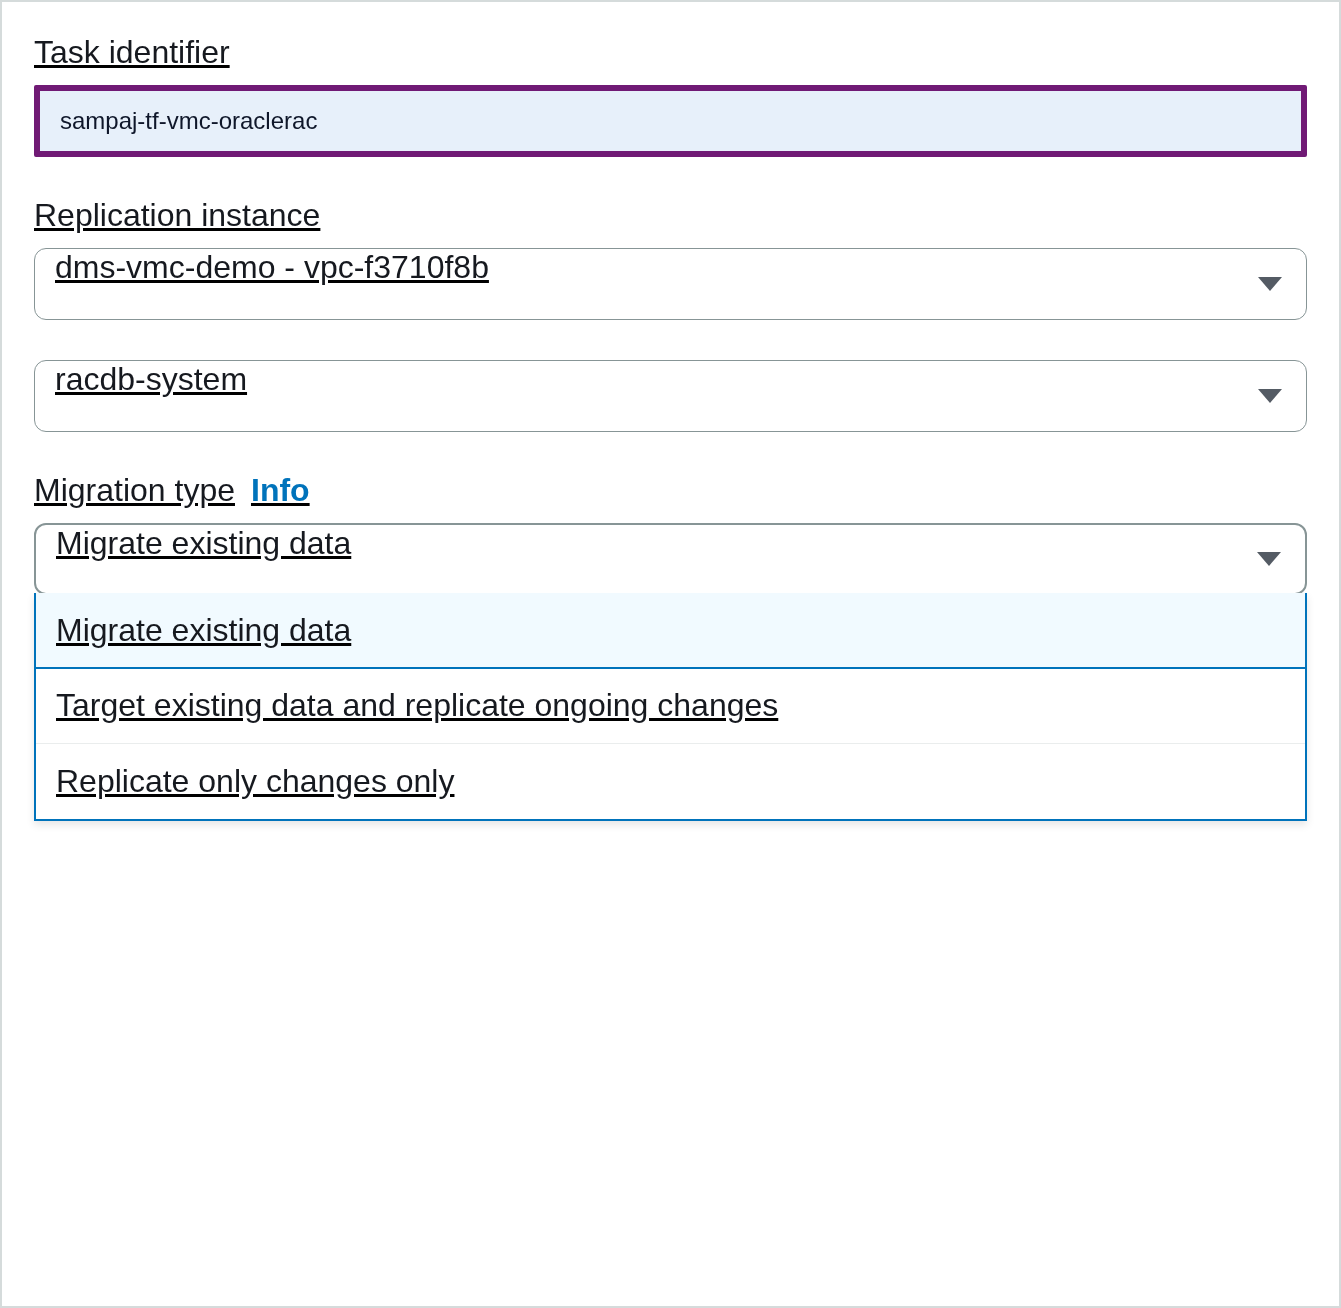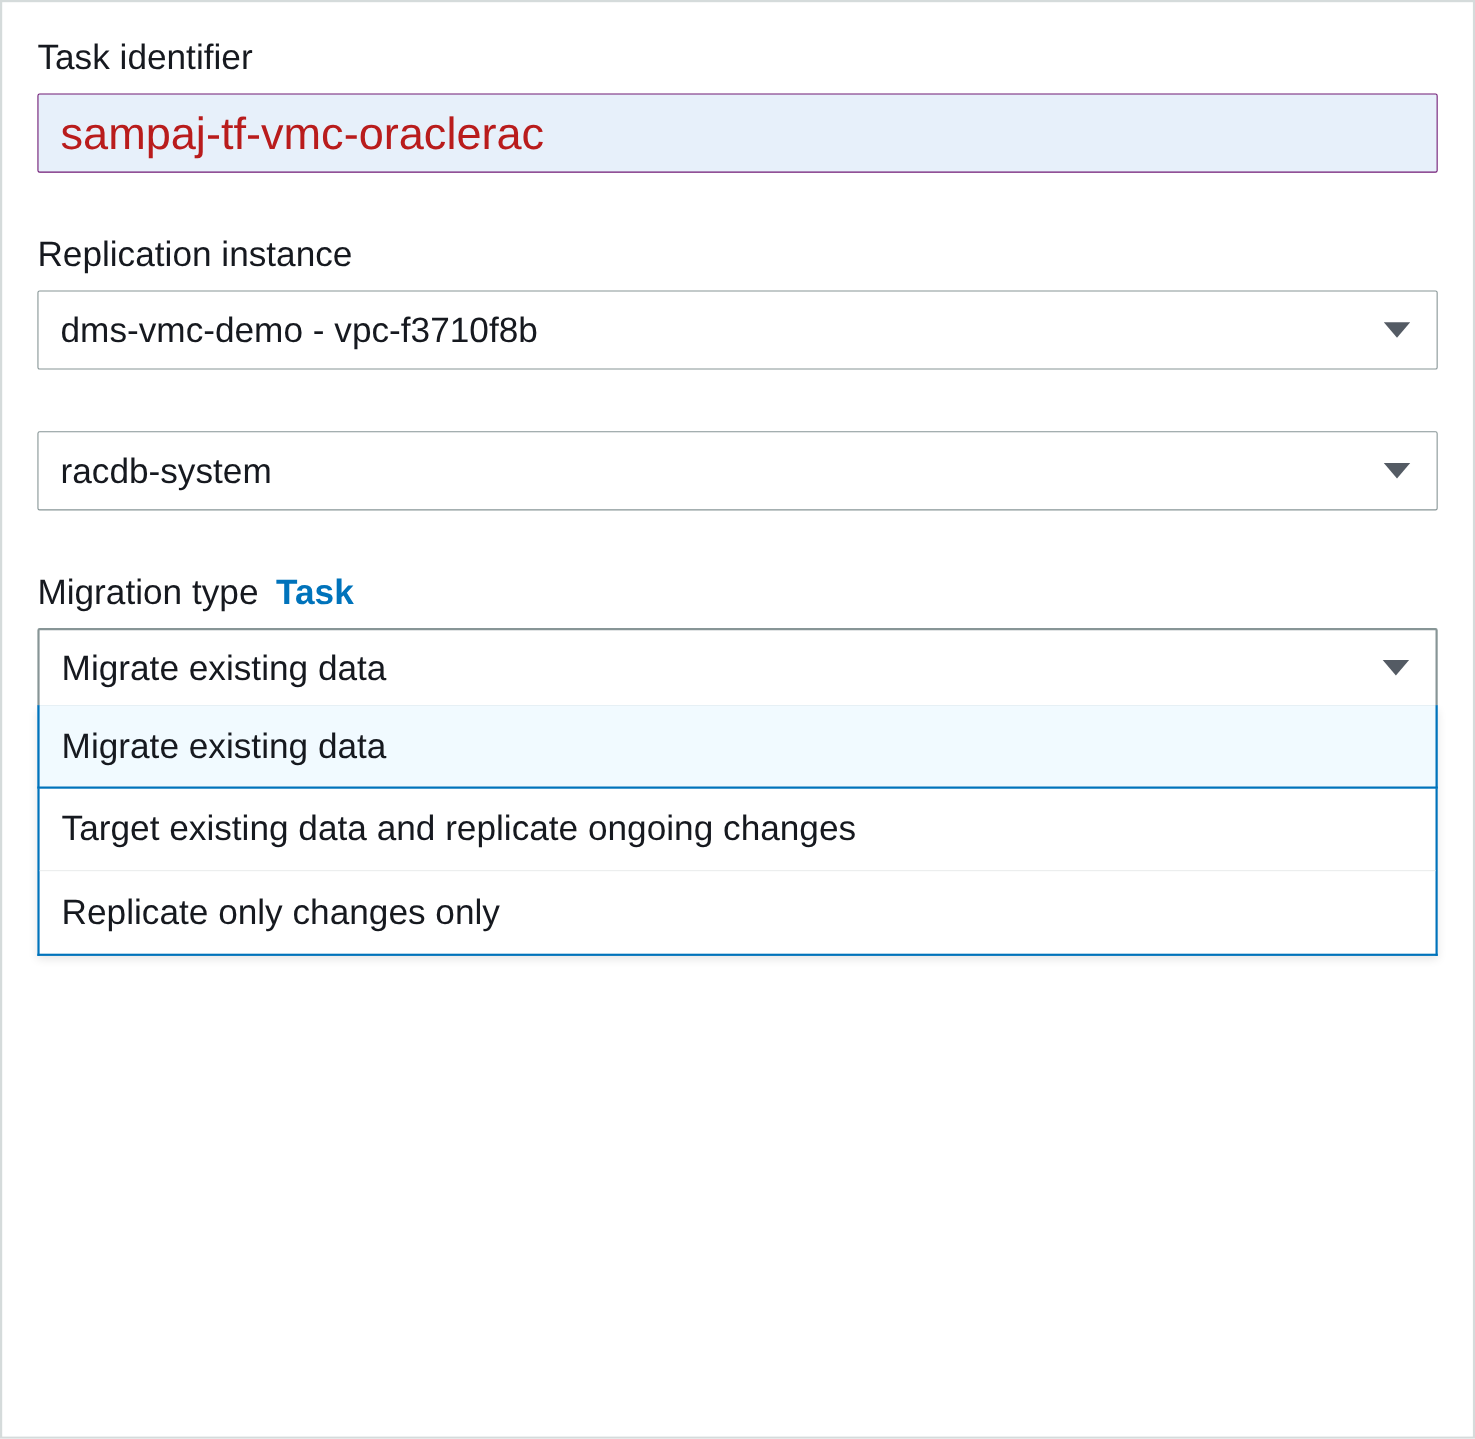--- a/index.html
+++ b/index.html
@@ -14,21 +14,22 @@
     }
     .panel {
       border: 2px solid #d5dbdb;
       padding: 32px 32px 0 32px;
       width: 1341px;
       height: 1308px;
       position: relative;
       background: #ffffff;
     }
     .form-group {
-      margin-bottom: 56px;
+      margin-bottom: 40px;
+      text-decoration: underline;
     }
     .label-row {
       display: flex;
       align-items: baseline;
       gap: 16px;
       margin-bottom: 14px;
     }
     .field-label {
       font-size: 32px;
       color: #16191f;
@@ -36,44 +37,44 @@
     }
     .info-link {
       font-size: 32px;
       color: #0073bb;
       font-weight: 700;
       cursor: pointer;
     }
     .text-input {
       width: 100%;
       height: 72px;
-      border: 1px solid #701a75;
+      border: 6px solid #701a75;
       background: #e7f0fa;
       padding: 0 20px;
-      font-size: 41px;
-      color: #b91c1c;
+      font-size: 24px;
+      color: #0f172a;
       font-family: inherit;
       border-radius: 2px;
     }
     .select-wrapper {
       position: relative;
       width: 100%;
     }
     .select-box {
       width: 100%;
       height: 72px;
       border: 1px solid #879596;
       background: #ffffff;
       padding: 0 60px 0 20px;
       font-size: 32px;
       color: #16191f;
       display: flex;
-      align-items: center;
+      align-items: flex-start;
       cursor: pointer;
-      border-radius: 2px;
+      border-radius: 12px;
       position: relative;
     }
     .caret-icon {
       position: absolute;
       right: 24px;
       top: 50%;
       transform: translateY(-50%);
       width: 0;
       height: 0;
       border-left: 12px solid transparent;
@@ -146,21 +147,21 @@
       <div class="select-box">
         <span>racdb-system</span>
         <span class="caret-icon"></span>
       </div>
     </div>
   </div>
 
   <div class="form-group migration-group">
     <div class="label-row">
       <label class="field-label">Migration type</label>
-      <span class="info-link">Task</span>
+      <span class="info-link">Info</span>
     </div>
     <div class="select-wrapper">
       <div class="select-box">
         <span>Migrate existing data</span>
         <span class="caret-icon"></span>
       </div>
       <div class="dropdown-list">
         <div class="dropdown-option selected">Migrate existing data</div>
         <div class="dropdown-option">Target existing data and replicate ongoing changes</div>
         <div class="dropdown-option">Replicate only changes only</div>

